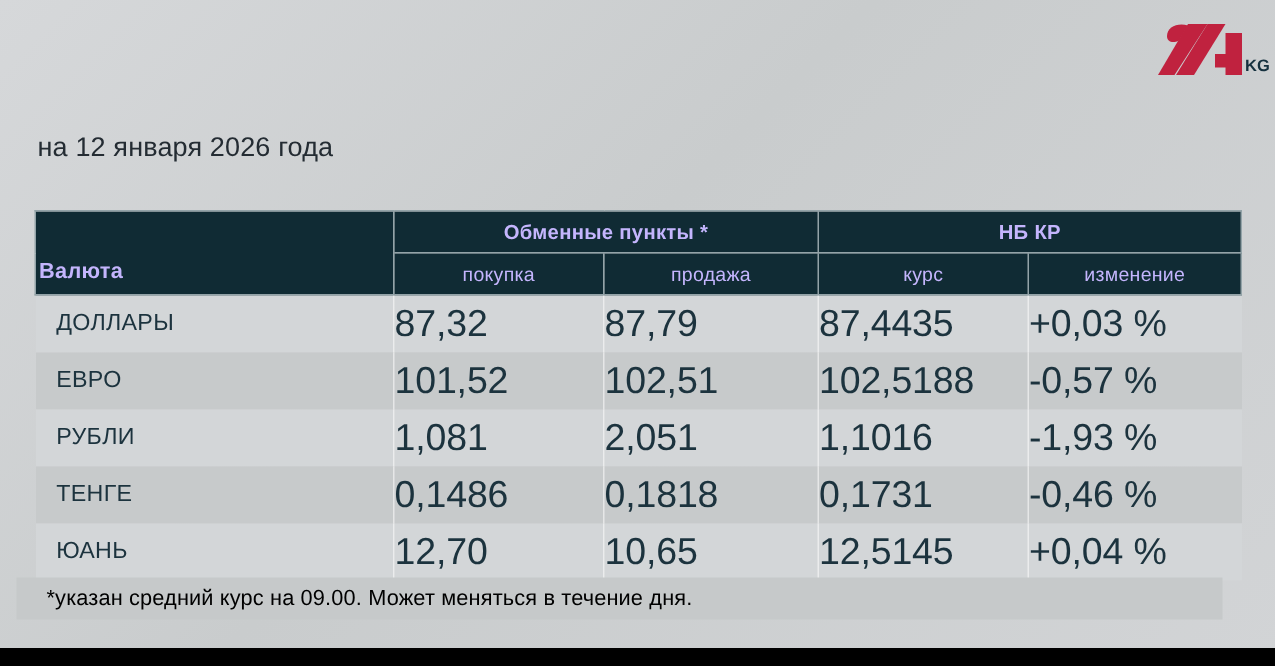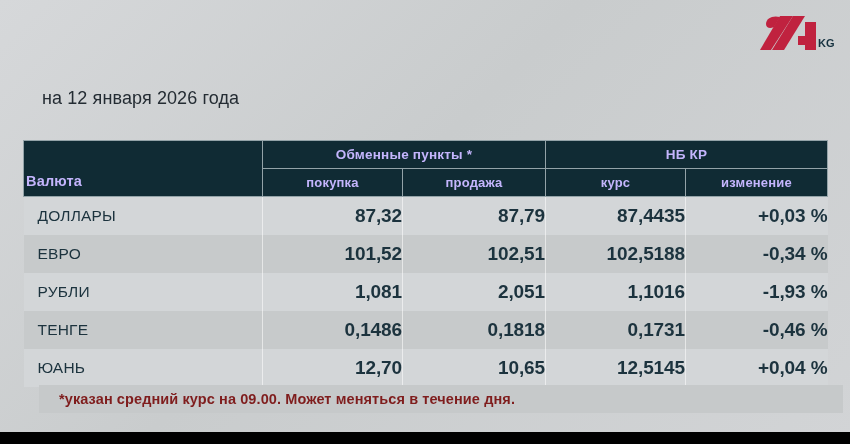--- a/index.html
+++ b/index.html
@@ -37,32 +37,32 @@
     width: 700px;
     color: #c0223f;
     font-size: 27px;
     line-height: 30px;
     font-weight: bold;
     letter-spacing: -0.2px;
   }
   .title .line { display: block; }
   .subtitle {
     position: absolute;
-    left: 42px;
+    left: 25px;
     top: 88px;
     color: #242c33;
     font-size: 18px;
     font-weight: normal;
     letter-spacing: 0.1px;
   }
 
   
   .logo {
     position: absolute;
-    right: 16px;
+    right: 4px;
     top: 14px;
     width: 74px;
     height: 40px;
   }
   .logo svg { display: block; }
 
   
   .table {
     position: absolute;
     left: 23px;
@@ -80,70 +80,68 @@
     color: #c4b5fd;
     border: 1px solid #93a3a8;
     text-align: center;
     font-size: 13.5px;
     font-weight: bold;
     letter-spacing: 0.2px;
     height: 27px;
     vertical-align: middle;
   }
   .hdr-cell.sub {
-    font-weight: bold;
+    font-weight: normal;
     font-size: 13px;
     letter-spacing: 0.2px;
     margin-left: 30px;
   }
   .hdr-cell.valuta {
     text-align: left;
     padding-left: 2px;
     vertical-align: bottom;
     padding-bottom: 7px;
     font-size: 14.5px;
   }
 
   .row td {
     height: 38px;
-    font-size: 19px;
+    font-size: 25px;
     color: #1c333e;
-    text-align: right;
+    text-align: left;
     vertical-align: middle;
     border-right: 1px solid rgba(255,255,255,0.55);
     letter-spacing: -0.1px;
-    font-weight: bold;
   }
   .row td:last-child { border-right: none; }
   .row td.cur {
     text-align: left;
     padding-left: 14px;
     font-size: 15.5px;
     font-weight: normal;
     letter-spacing: 0.2px;
   }
   .row.odd td  { background: #d3d6d8; }
   .row.even td { background: #c7cacb; margin-top: 40px; }
 
   
   .footnote {
     position: absolute;
-    left: 39px;
+    left: 11px;
     top: 385px;
     width: 804px;
     height: 28px;
     background: #c6c9ca;
-    color: #7f1d1d;
+    color: #000000;
     font-size: 14.5px;
     display: flex;
     align-items: center;
     box-sizing: border-box;
     padding-left: 20px;
     letter-spacing: 0.1px;
-    font-weight: bold;
   }
 </style>
 </head>
 <body>
 
 <div class="page">
 
 
   <div class="subtitle">на 12 января 2026 года</div>
 
@@ -189,21 +187,21 @@
         <td>87,32</td>
         <td>87,79</td>
         <td>87,4435</td>
         <td>+0,03 %</td>
       </tr>
       <tr class="row even">
         <td class="cur">ЕВРО</td>
         <td>101,52</td>
         <td>102,51</td>
         <td>102,5188</td>
-        <td>-0,34 %</td>
+        <td>-0,57 %</td>
       </tr>
       <tr class="row odd">
         <td class="cur">РУБЛИ</td>
         <td>1,081</td>
         <td>2,051</td>
         <td>1,1016</td>
         <td>-1,93 %</td>
       </tr>
       <tr class="row even">
         <td class="cur">ТЕНГЕ</td>

